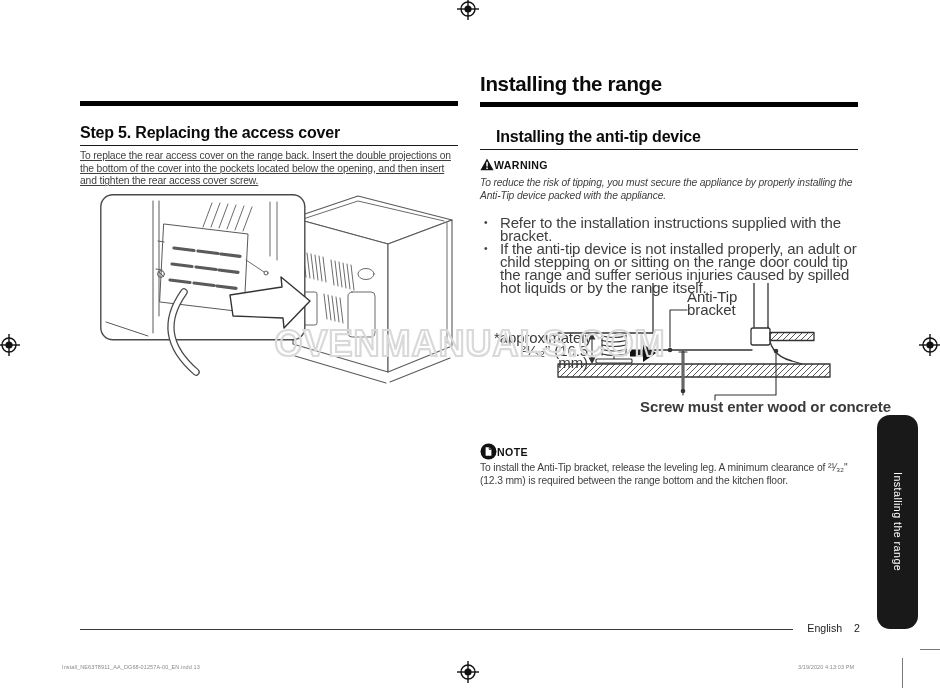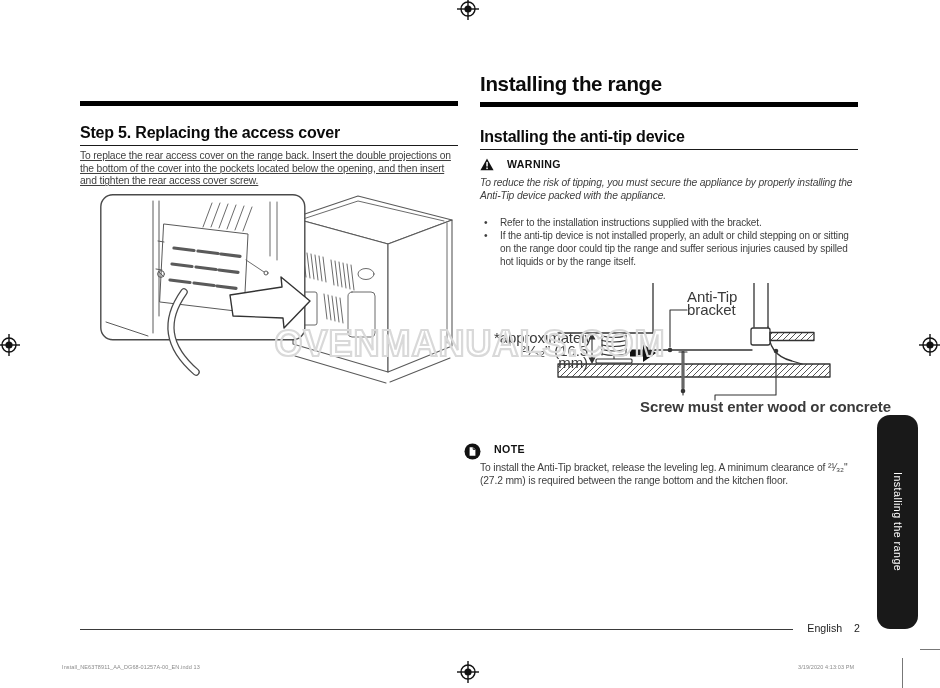--- a/index.html
+++ b/index.html
@@ -9,26 +9,26 @@
     -webkit-font-smoothing:antialiased;
   }
   
   .regmark{position:absolute;width:24px;height:24px;}
   .trim{position:absolute;background:#777;}
   .rule-thick{position:absolute;height:4.5px;background:#000;width:378px;}
   .rule-thin{position:absolute;height:1px;background:#1a1a1a;width:378px;}
   .h-step{position:absolute;font-size:16px;font-weight:700;color:#0b0b0b;letter-spacing:-0.2px;white-space:nowrap;}
   .h-title{position:absolute;font-size:20.5px;font-weight:700;color:#0b0b0b;letter-spacing:-0.3px;white-space:nowrap;}
   .body-text{position:absolute;font-size:10.3px;line-height:12.7px;letter-spacing:-0.15px;color:#3f3f3f;width:378px;text-align:left;}
-  .iconrow{position:absolute;display:flex;gap:13px;}
+  .iconrow{position:absolute;display:flex;align-items:center;gap:0;}
   .iconrow .lbl{font-size:10.6px;font-weight:700;color:#111;letter-spacing:0.4px;}
   .bullets{position:absolute;width:378px;}
   .bullet-row{display:flex;align-items:flex-start;margin:0;}
   .bullet-marker{width:20px;flex:0 0 20px;font-size:10.3px;line-height:13px;color:#3f3f3f;padding-left:4px;box-sizing:border-box;}
-  .bullet-text{flex:1;font-size:10px;line-height:13px;letter-spacing:-0.15px;color:#3f3f3f;}
+  .bullet-text{flex:1;font-size:15px;line-height:13px;letter-spacing:-0.15px;color:#3f3f3f;}
   
   .figure{position:absolute;}
   .diagram-label{position:absolute;font-size:15px;line-height:12.5px;letter-spacing:-0.1px;color:#3a3a3a;}
   
   .watermark{
     position:absolute;left:228px;top:323px;width:484px;text-align:center;
     font-size:36px;font-weight:700;letter-spacing:1px;white-space:nowrap;
     color:rgba(255,255,255,0.10);
     -webkit-text-stroke:2.2px #d9d9d9;
     z-index:6;pointer-events:none;
@@ -145,21 +145,21 @@
     <path d="M84,98 C64,126 66,152 96,178" fill="none" stroke="#4a4a4a" stroke-width="7.5"></path>
     <path d="M84,98 C64,126 66,152 96,178" fill="none" stroke="#ffffff" stroke-width="5"></path>
 
     <polygon points="130,101 182,93 181,83 210,107 184,134 183,124 133,122" fill="#ffffff" stroke="#333333" stroke-width="1.4"></polygon>
   </g>
 </svg>
 </div>
 
 <div class="h-title" style="left:480px;top:72px;">Installing the range</div>
 <div class="rule-thick" style="left:480px;top:102px;"></div>
-<div class="h-step" style="left:480px;top:128px;text-align:right;">Installing the anti-tip device</div>
+<div class="h-step" style="left:496px;top:128px;text-align:right;">Installing the anti-tip device</div>
 <div class="rule-thin" style="left:480px;top:149px;"></div>
 
 <div class="iconrow" style="left:480px;top:158px;">
   <span>
     <svg width="14" height="13" viewBox="0 0 14 13">
         <path d="M7,0.6 L13.6,12.2 H0.4 Z" fill="#111"></path>
         <rect x="6.3" y="3.9" width="1.5" height="4.6" fill="#fff"></rect>
         <rect x="6.3" y="9.5" width="1.5" height="1.6" fill="#fff"></rect>
       </svg>
   </span>
@@ -219,31 +219,31 @@
       <path d="M296,70 V112 H235 M203,110 V112 M235,112 V117" stroke-width="1.1"></path>
       <circle cx="296" cy="68" r="2.3" fill="#333" stroke="none"></circle>
       <circle cx="203" cy="108" r="2.3" fill="#333" stroke="none"></circle>
     </g>
   </svg>
   <div class="diagram-label" style="left:207px;top:8px;width:56px;">Anti-Tip bracket</div>
   <div class="diagram-label" style="left:14px;top:49px;width:94px;text-align:right;">*approximately ²¹⁄₃₂" (16.5 mm)</div>
   <div class="diagram-label" style="left:160px;top:118px;white-space:nowrap;font-weight:bold;">Screw must enter wood or concrete</div>
 </div>
 
-<div class="iconrow" style="left:464px;top:443px;">
+<div class="iconrow" style="left:480px;top:443px;">
   <span>
     <svg width="17" height="17" viewBox="0 0 17 17">
         <circle cx="8.5" cy="8.5" r="8" fill="#111"></circle>
         <path d="M5.6,4.2 h3.6 l2.2,2.2 v6.4 h-5.8 Z" fill="#fff"></path>
         <path d="M9.2,4.2 v2.2 h2.2" fill="none" stroke="#111" stroke-width="0.9"></path>
       </svg>
   </span>
   <span class="lbl">NOTE</span>
 </div>
-<div class="body-text" style="left:480px;top:462px;">To install the Anti-Tip bracket, release the leveling leg. A minimum clearance of ²¹⁄₃₂" (27.2 mm) is required between the range bottom and the kitchen floor.</div>
+<div class="body-text" style="left:480px;top:462px;">To install the Anti-Tip bracket, release the leveling leg. A minimum clearance of ²¹⁄₃₂" (12.3 mm) is required between the range bottom and the kitchen floor.</div>
 
 <div class="watermark">OVENMANUALS.COM</div>
 
 <div class="side-tab">
   <span>Installing the range</span>
 </div>
 
 <div class="footer-rule"></div>
 <div class="footer-pageinfo">
   <span>English</span>

